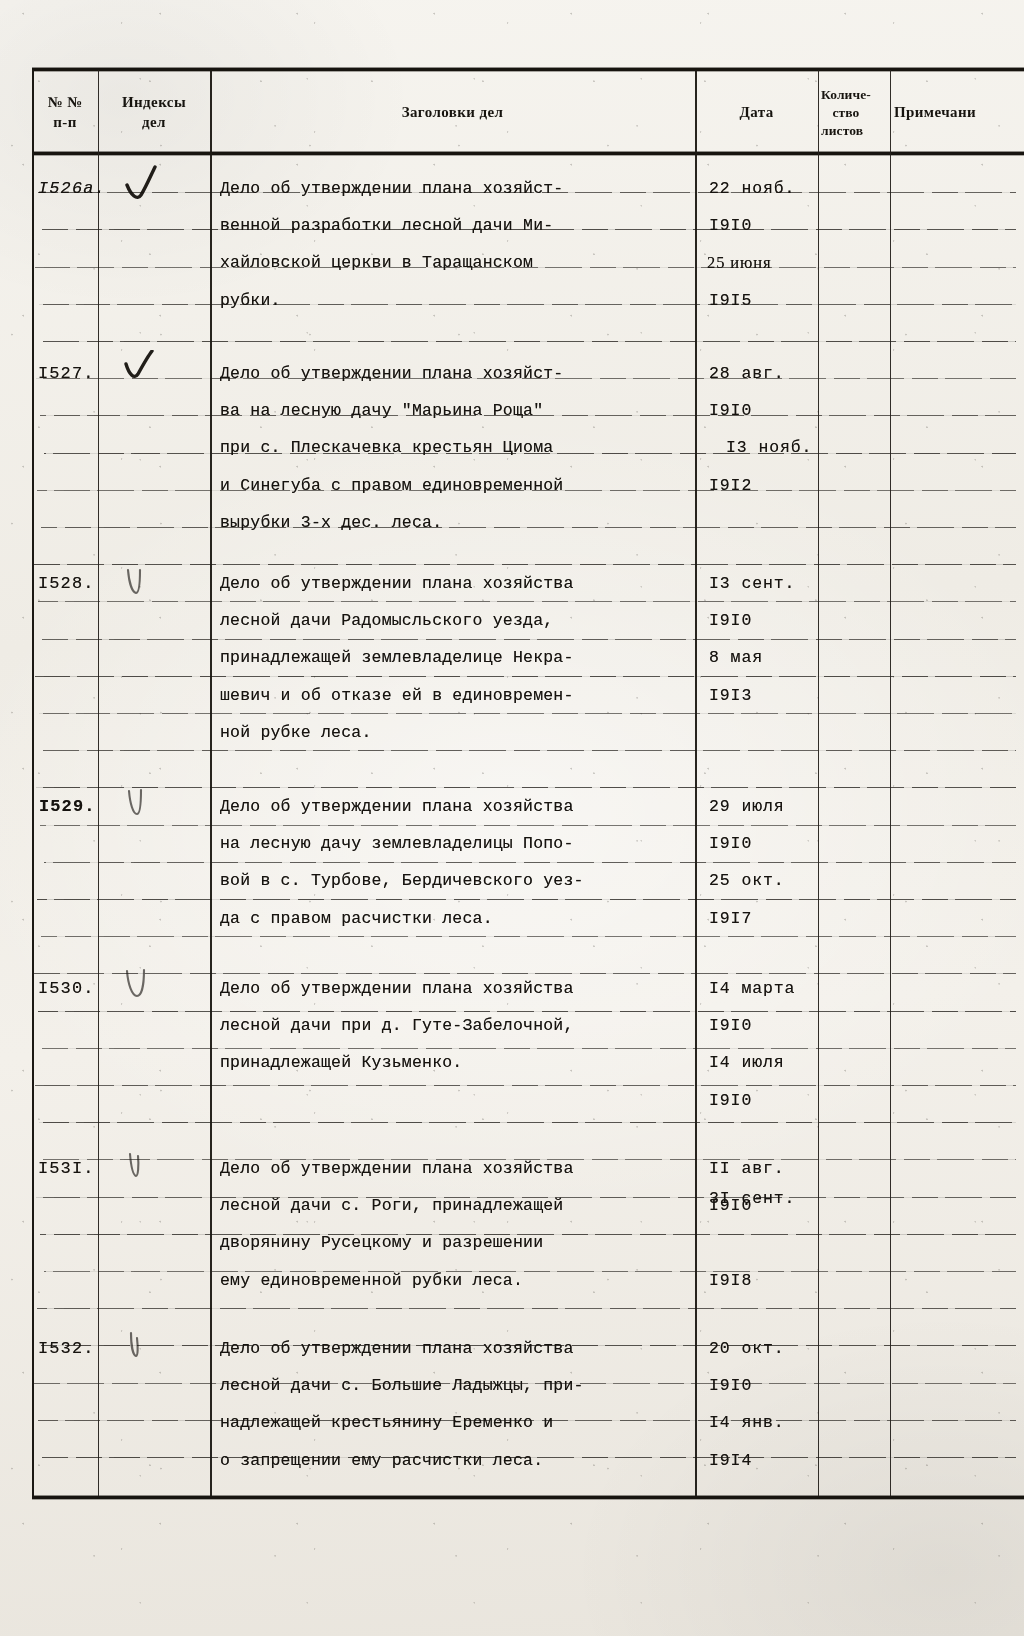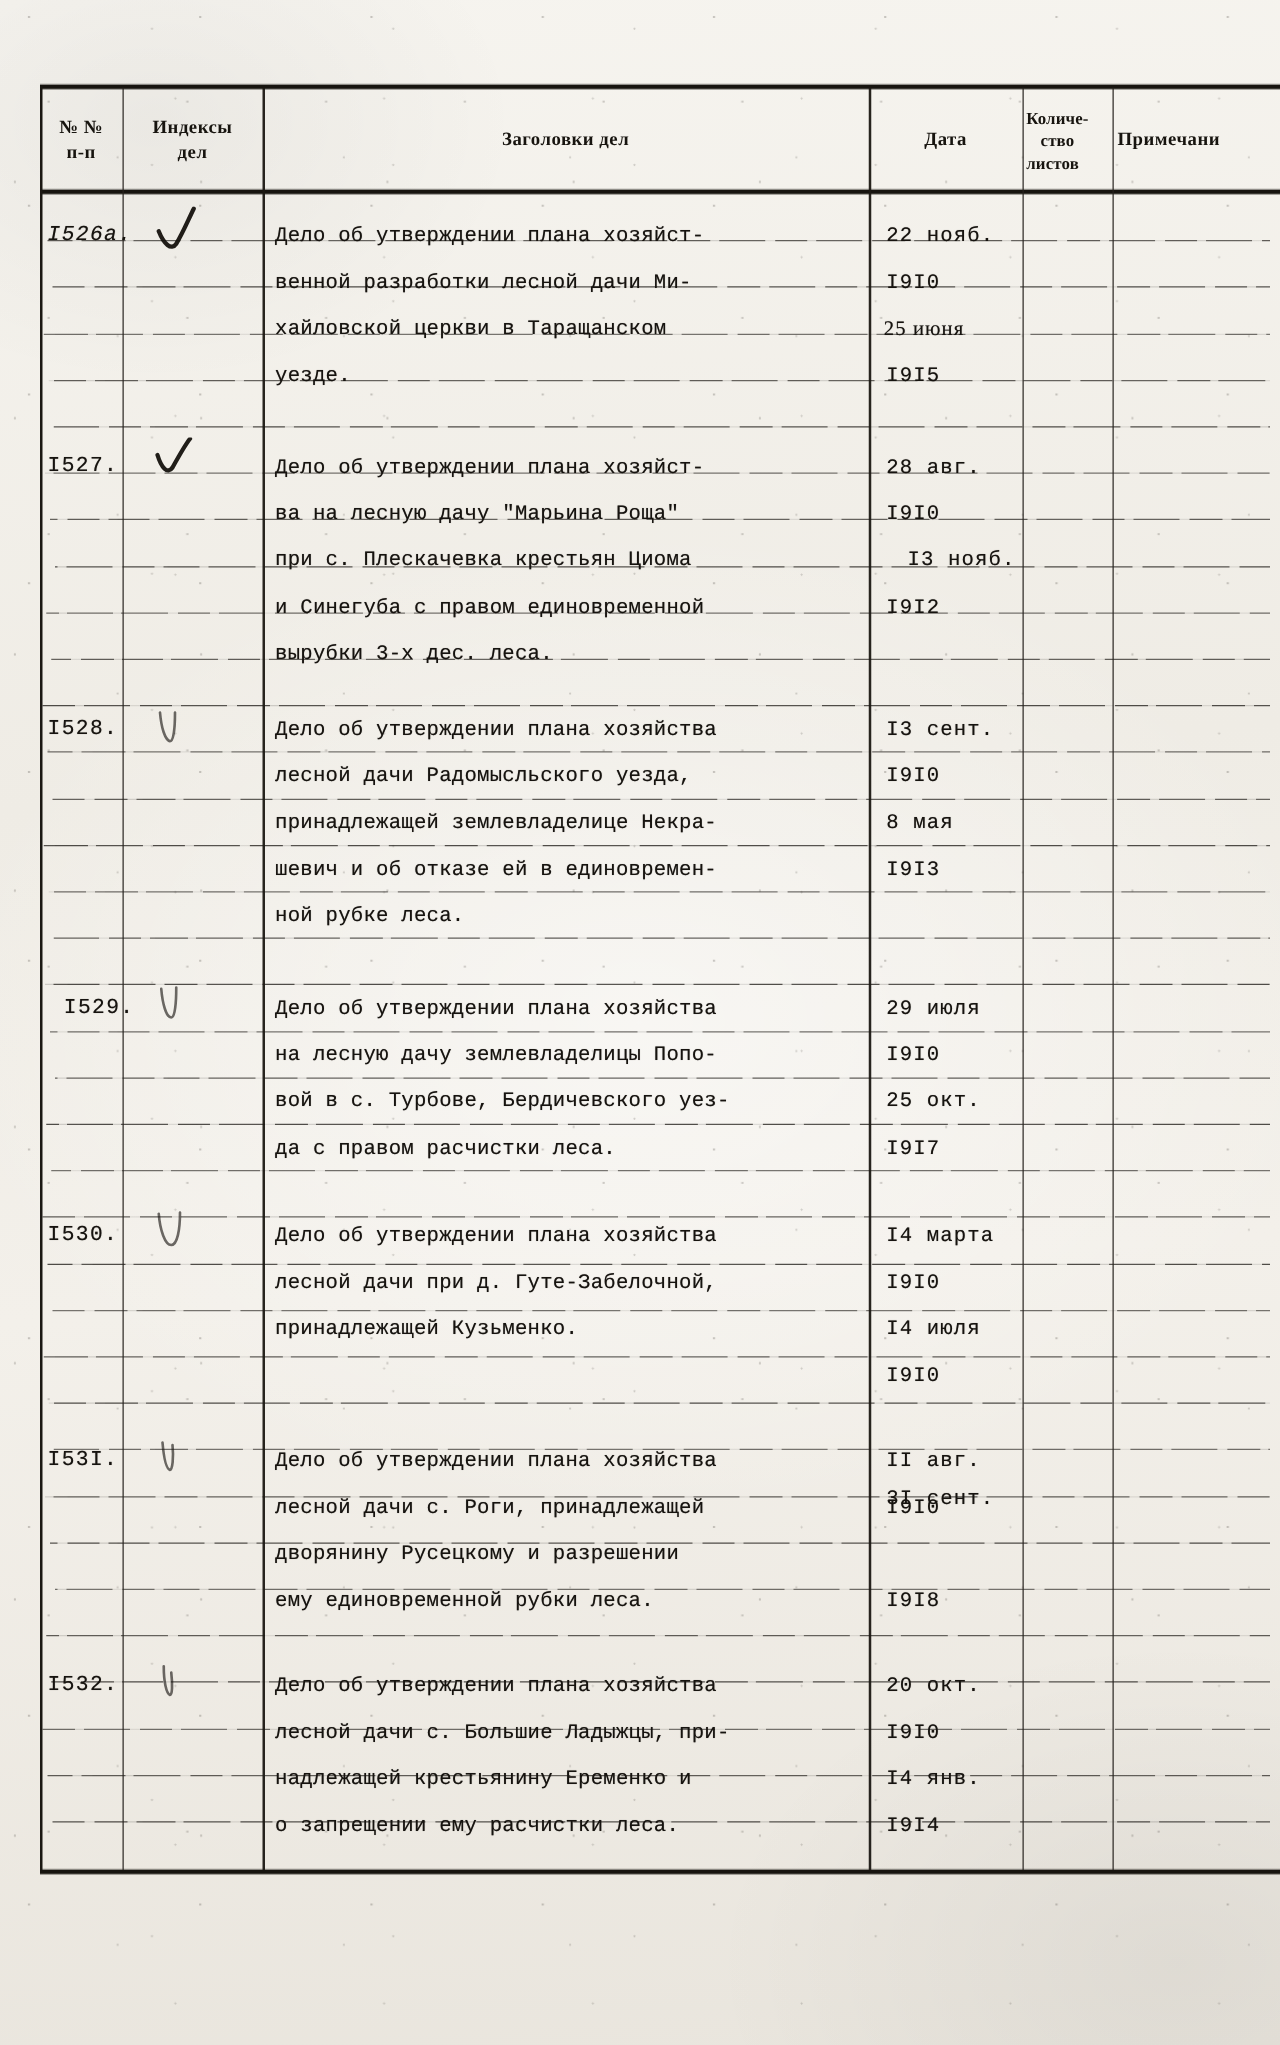--- a/index.html
+++ b/index.html
@@ -172,21 +172,21 @@
     </div>
     <div class="tx num" style="left: 6px; top: 105px; font-style: italic;">I526а.</div>
     <div class="tick" style="left: 92px; top: 91px;">
       <svg width="38" height="40" viewBox="0 0 38 40" aria-hidden="true">
         <path d="M3 20 C7 30, 13 36, 17 30 C22 22, 27 10, 31 2" fill="none" stroke="#15120e" stroke-width="3.4" stroke-linecap="round" stroke-linejoin="round" opacity="0.95"></path>
       </svg>
     </div>
     <div class="tx" style="left: 188px; top: 105px;">Дело об утверждении плана хозяйст-</div>
     <div class="tx" style="left: 188px; top: 142.2px;">венной разработки лесной дачи Ми-</div>
     <div class="tx" style="left: 188px; top: 179.4px;">хайловской церкви в Таращанском</div>
-    <div class="tx" style="left: 188px; top: 216.6px;">уезде.</div>
+    <div class="tx" style="left: 188px; top: 216.6px;">рубки.</div>
     <div class="tx date" style="left: 677px; top: 105px;">22 нояб.</div>
     <div class="tx date" style="left: 677px; top: 142.2px;">I9I0</div>
     <div class="tx date" style="left: 675px; top: 179.4px; font-family: Liberation Serif, serif;">25 июня</div>
     <div class="tx date" style="left: 677px; top: 216.6px;">I9I5</div>
     <div class="tx num" style="left: 6px; top: 290px;">I527.</div>
     <div class="tick" style="left: 92px; top: 276px;">
       <svg width="38" height="40" viewBox="0 0 38 40" aria-hidden="true">
         <path d="M2 14 C5 24, 10 30, 14 24 C19 15, 24 6, 28 1" fill="none" stroke="#15120e" stroke-width="3.4" stroke-linecap="round" stroke-linejoin="round" opacity="0.95"></path>
       </svg>
     </div>
@@ -207,21 +207,21 @@
     </div>
     <div class="tx" style="left: 188px; top: 500px;">Дело об утверждении плана хозяйства</div>
     <div class="tx" style="left: 188px; top: 537.2px;">лесной дачи Радомысльского уезда,</div>
     <div class="tx" style="left: 188px; top: 574.4px;">принадлежащей землевладелице Некра-</div>
     <div class="tx" style="left: 188px; top: 611.6px;">шевич и об отказе ей в единовремен-</div>
     <div class="tx" style="left: 188px; top: 648.8px;">ной рубке леса.</div>
     <div class="tx date" style="left: 677px; top: 500px;">I3 сент.</div>
     <div class="tx date" style="left: 677px; top: 537.2px;">I9I0</div>
     <div class="tx date" style="left: 677px; top: 574.4px;">8 мая</div>
     <div class="tx date" style="left: 677px; top: 611.6px;">I9I3</div>
-    <div class="tx num" style="left: 19px; top: 723px;">I529.</div>
+    <div class="tx num" style="left: 7px; top: 723px; font-weight: bold;">I529.</div>
     <div class="tick" style="left: 92px; top: 709px;">
       <svg width="38" height="40" viewBox="0 0 38 40" aria-hidden="true">
         <path d="M5 8  C6 20, 9 31, 13 31 C16 31, 17 19, 17 7" fill="none" stroke="#15120e" stroke-width="2.1" stroke-linecap="round" stroke-linejoin="round" opacity="0.62"></path>
       </svg>
     </div>
     <div class="tx" style="left: 188px; top: 723px;">Дело об утверждении плана хозяйства</div>
     <div class="tx" style="left: 188px; top: 760.2px;">на лесную дачу землевладелицы Попо-</div>
     <div class="tx" style="left: 188px; top: 797.4px;">вой в с. Турбове, Бердичевского уез-</div>
     <div class="tx" style="left: 188px; top: 834.6px;">да с правом расчистки леса.</div>
     <div class="tx date" style="left: 677px; top: 723px;">29 июля</div>

